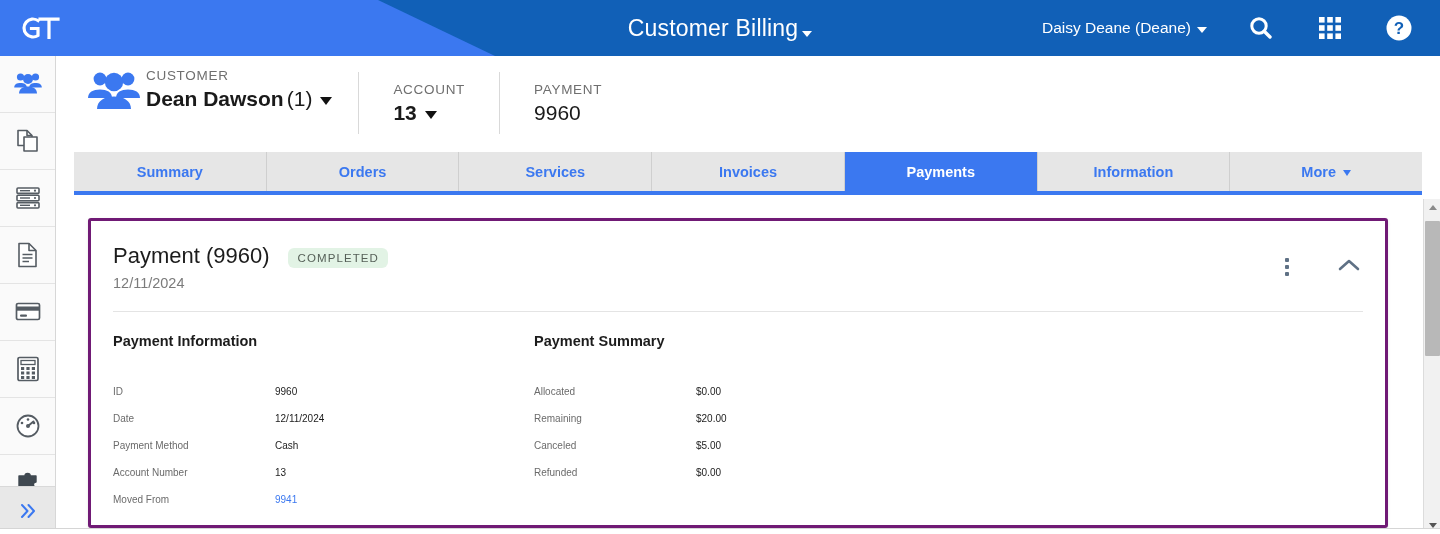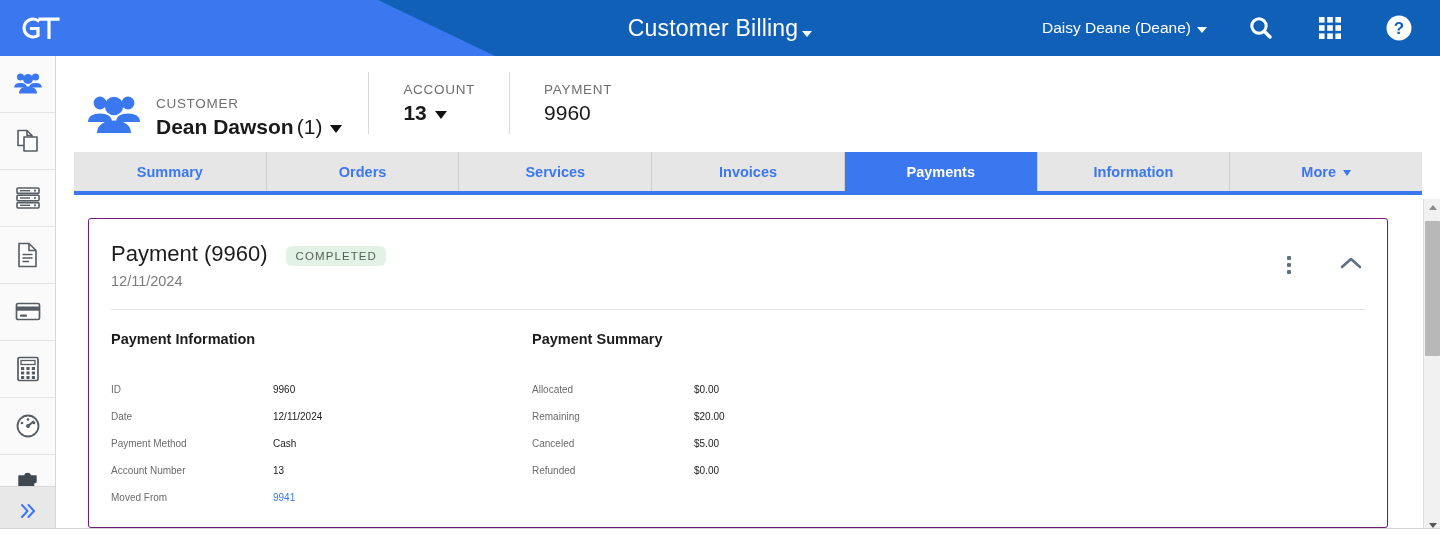--- a/index.html
+++ b/index.html
@@ -90,21 +90,21 @@
   }
 
   
   .ctxbar {
     position: absolute; left: 56px; top: 56px;
     width: 1384px; height: 94px;
     background: #ffffff;
     display: flex; align-items: center;
   }
   .ctx-cust {
-    display: flex; align-items: flex-end; gap: 14px;
+    display: flex; align-items: flex-start; gap: 4px;
     padding-left: 30px; padding-right: 26px; height: 70px;
   }
   .ctx-block { display: flex; flex-direction: column; justify-content: center; }
   .ctx-label {
     font-size: 13.5px; color: #6f6f6f; letter-spacing: .7px;
     text-transform: uppercase; margin-bottom: 5px;
   }
   .ctx-value {
     font-size: 21px; color: #1a1a1a; font-weight: bold;
     display: flex; align-items: center; gap: 3px; line-height: 1.05;
@@ -152,21 +152,21 @@
   
   .content {
     position: absolute; left: 56px; top: 199px;
     width: 1384px; height: 335px;
     background: #ffffff;
   }
   .card {
     position: absolute; left: 32px; top: 19px;
     width: 1300px; height: 310px;
     background: #ffffff;
-    border: 1px solid #701a75;
+    border: 3px solid #701a75;
     border-radius: 3px;
     box-shadow: 0 1px 3px rgba(0,0,0,.10);
   }
   .card-head {
     position: relative;
     padding: 22px 24px 0 22px;
     height: 90px;
   }
   .card-title {
     font-size: 22px; color: #1c1c1c; font-weight: normal;

